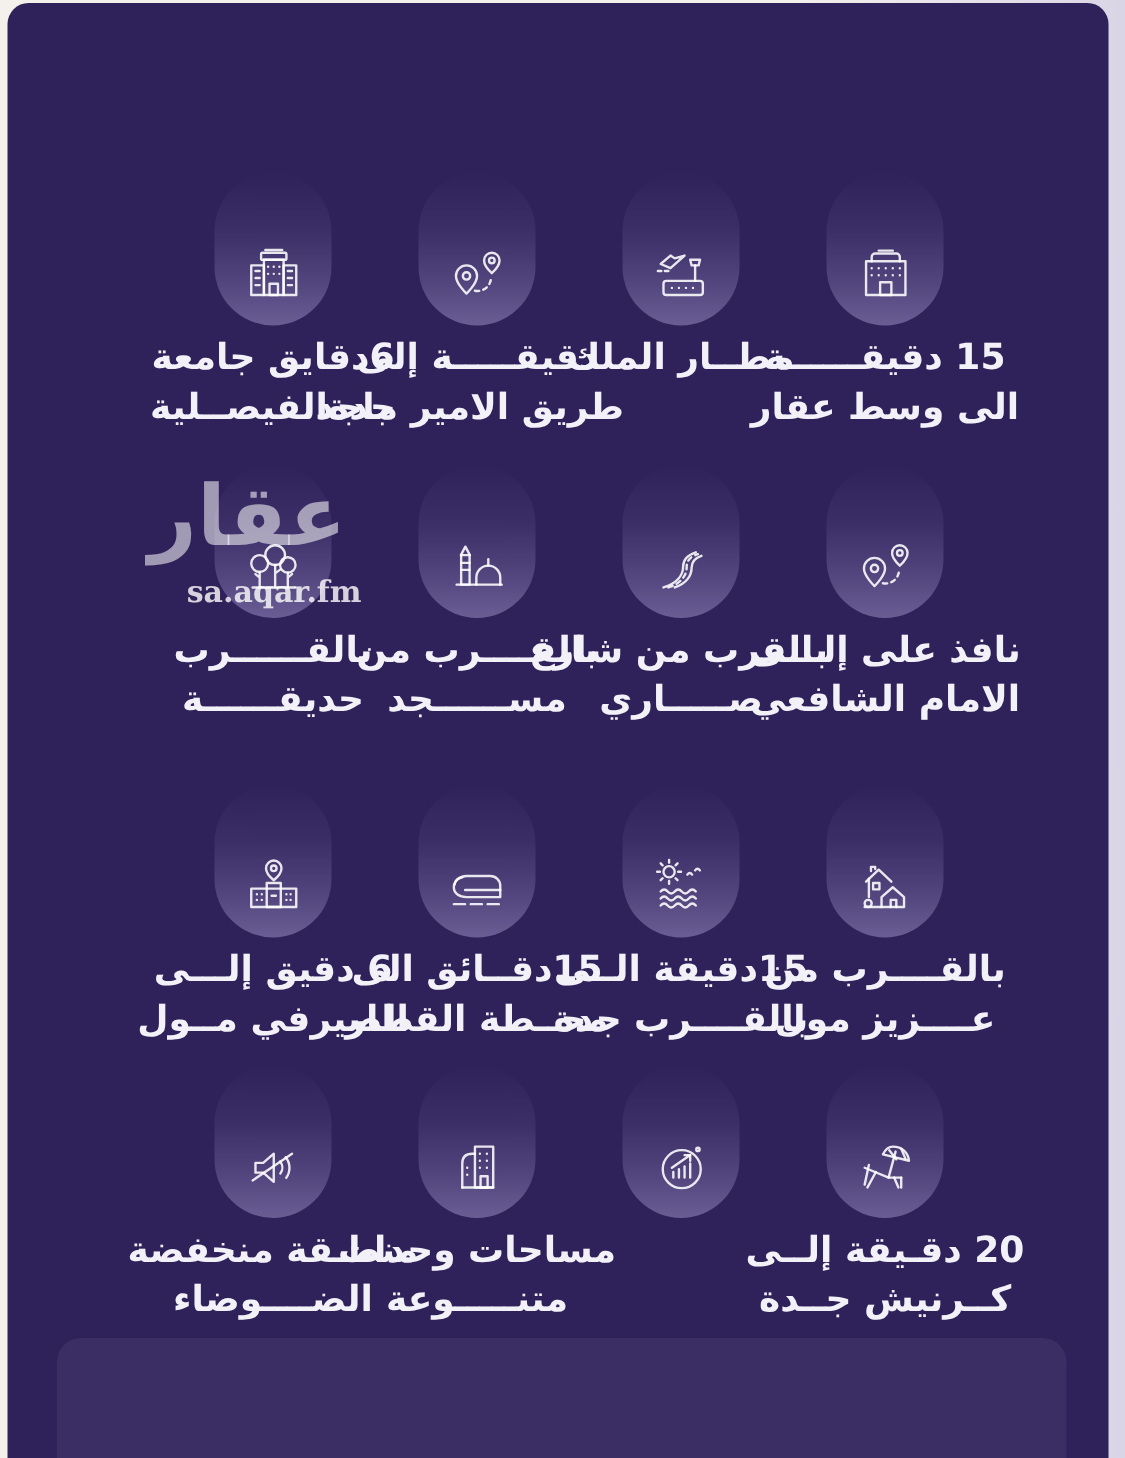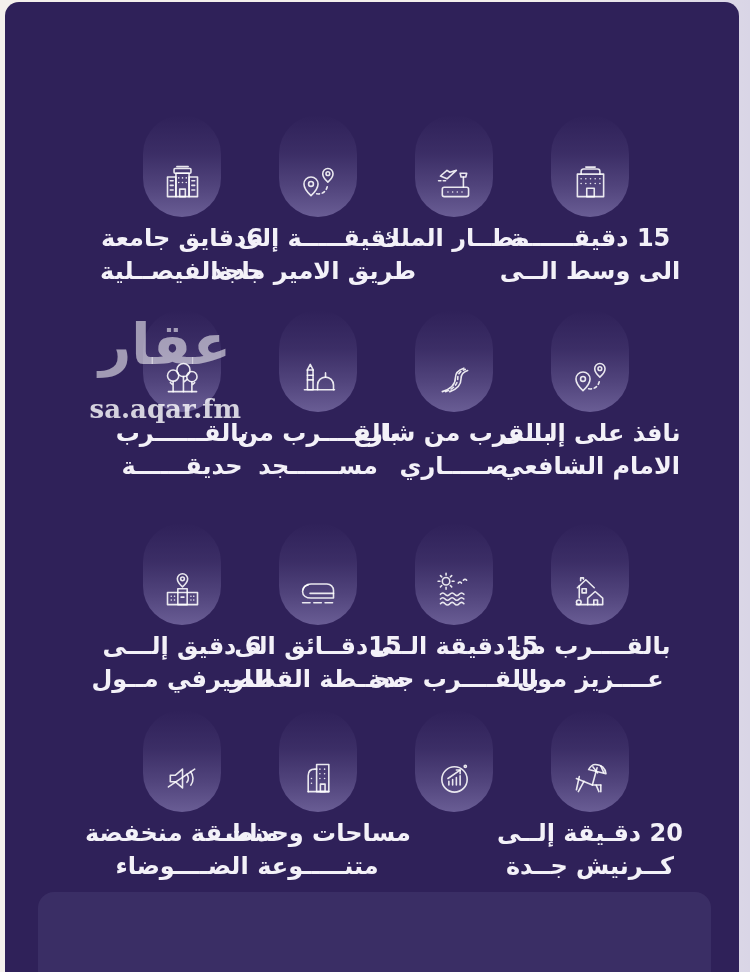--- a/index.html
+++ b/index.html
@@ -46,22 +46,22 @@
     position:absolute; left:84px; top:310px; width:152px; z-index:6;
     pointer-events:none;
   }
   .wm-logo {
     direction:rtl; text-align:center;
     font-size:56px; line-height:66px; font-weight:bold;
     color:rgba(255,255,255,0.55);
   }
   .wm-url {
     font-family:"DejaVu Serif", serif;
-    font-size:26px; font-weight:bold; text-align:right;
-    color:rgba(255,255,255,0.80); margin-top:16px;
+    font-size:20px; font-weight:bold; text-align:right;
+    color:rgba(255,255,255,0.80); margin-top:4px;
   }
   .footer-band {
     position:absolute; left:33px; right:28px; top:890px; bottom:0;
     background:rgba(182,172,224,0.09);
     border-radius:16px 16px 0 0;
   }
 </style>
 </head>
 <body>
 
@@ -181,21 +181,21 @@
 
   <div class="row" style="top:113px">
     <div class="cell">
       <div class="pill">
         <svg class="icon" viewBox="0 0 48 48">
             <use href="#i-city"></use>
           </svg>
       </div>
       <div class="label">
         <div>15 دقيقــــــة</div>
-        <div>الى وسط الــى</div>
+        <div>الى وسط عقار</div>
       </div>
     </div>
     <div class="cell">
       <div class="pill">
         <svg class="icon" viewBox="0 0 48 48">
             <use href="#i-airport"></use>
           </svg>
       </div>
       <div class="label">
         <div>مطــار الملك</div>

